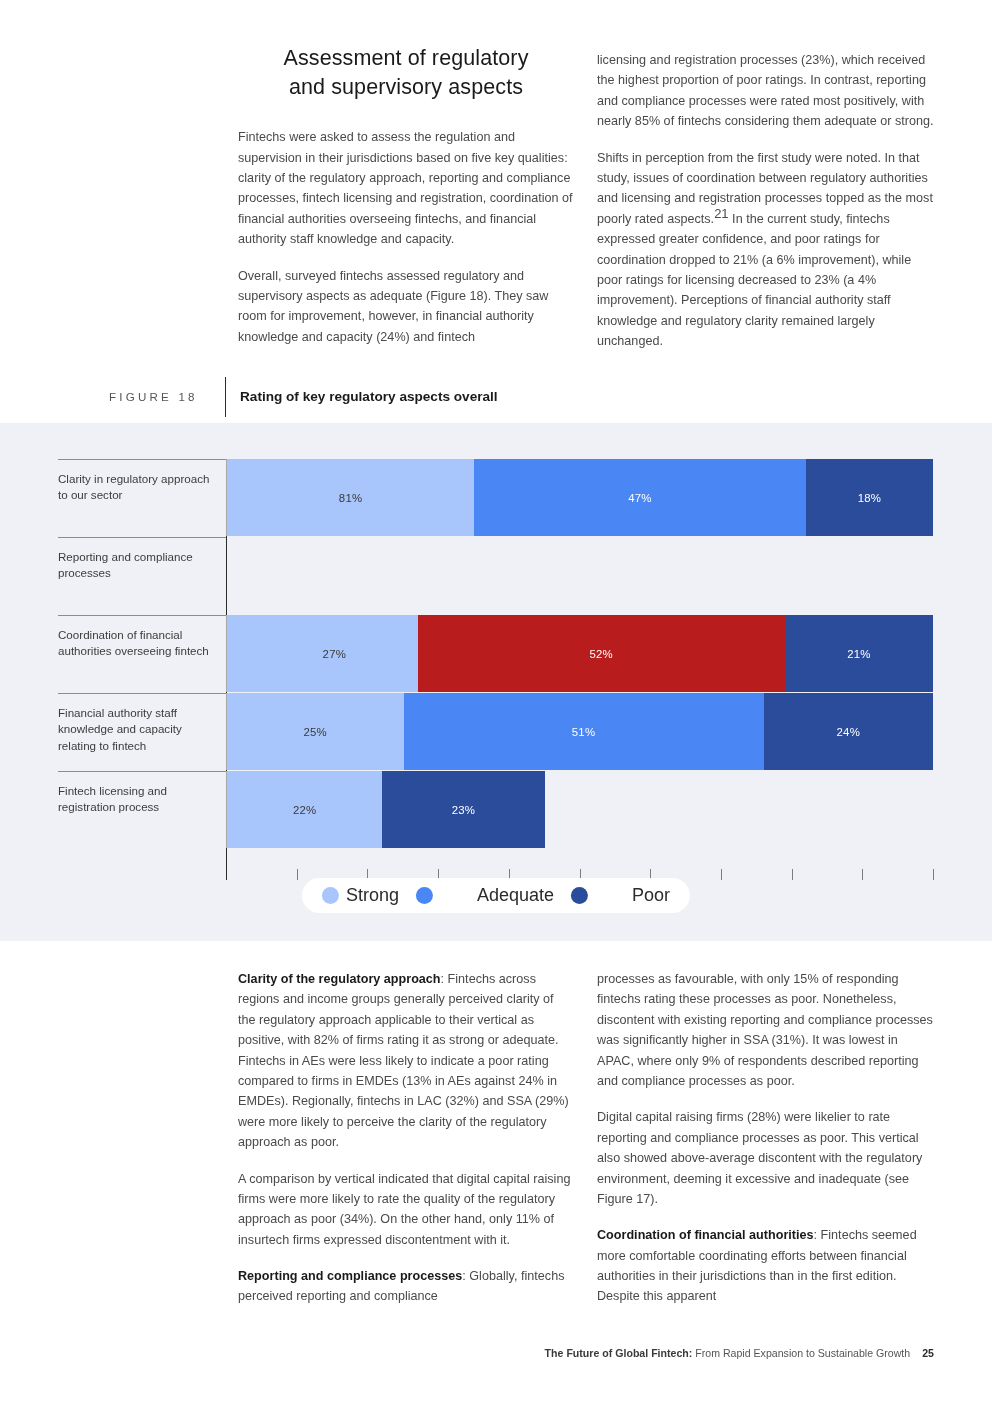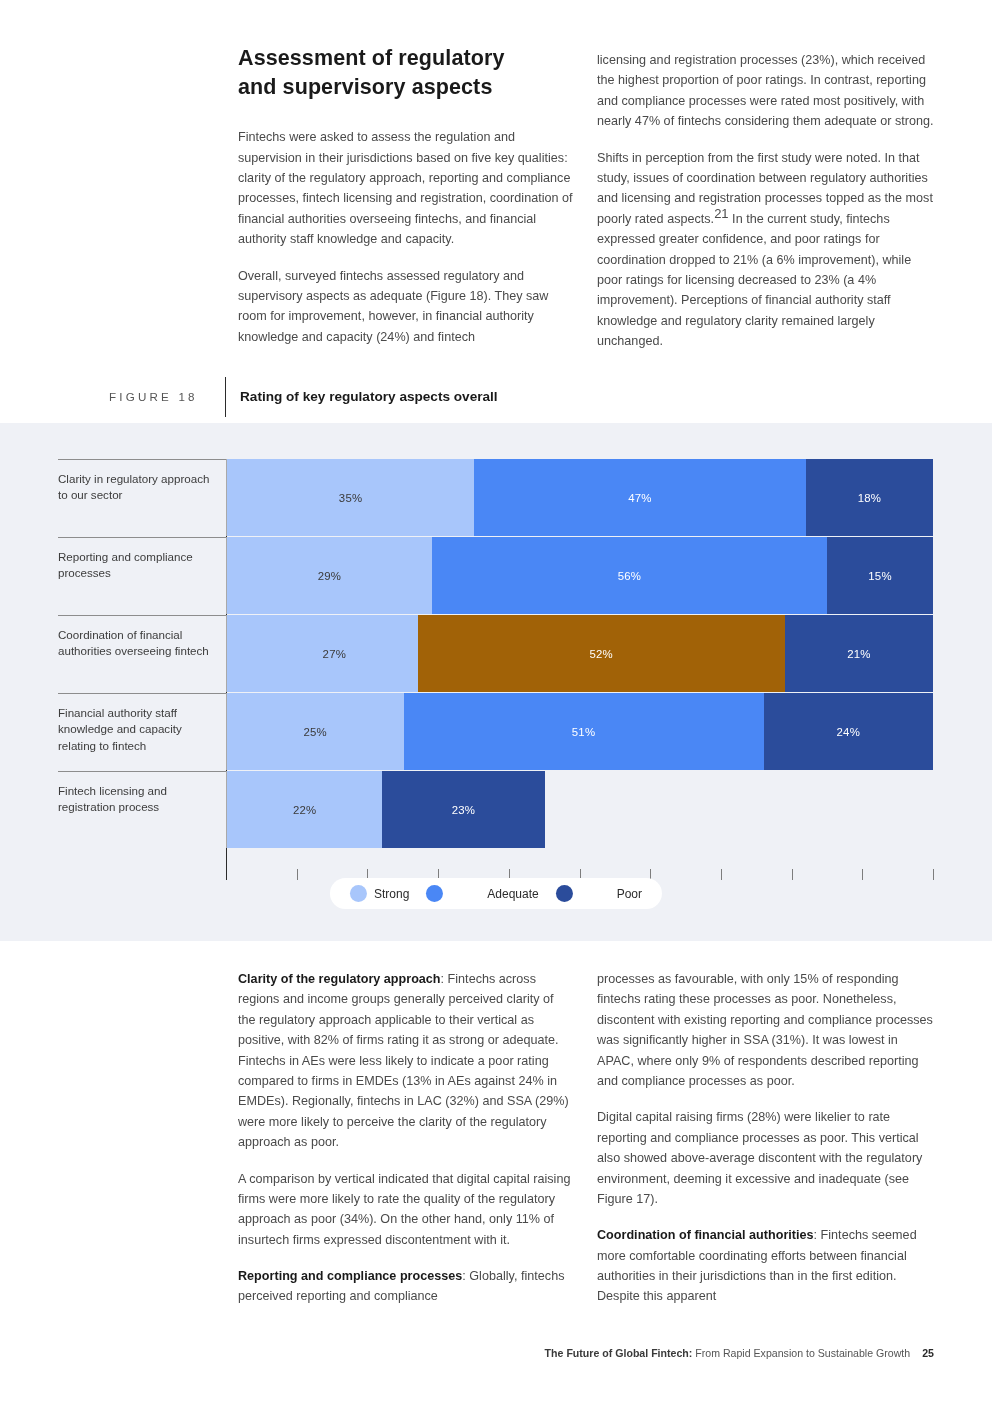--- a/index.html
+++ b/index.html
@@ -13,22 +13,22 @@
   .page { position: relative; width: 992px; height: 1403px; }
 
   
   .top-block {
     position: absolute; left: 0; top: 0; width: 992px; height: 418px;
   }
   .col-left  { position: absolute; left: 238px; top: 44px; width: 336px; }
   .col-right { position: absolute; left: 597px; top: 50px; width: 340px; }
 
   h1.section-title {
-    font-size: 21.5px; font-weight: bold; color: #1a1a1a;
-    line-height: 1.33; letter-spacing: 0.1px; margin-bottom: 26px;
+    font-size: 21.5px; font-weight: normal; color: #1a1a1a;
+    line-height: 1.33; letter-spacing: 0.1px; margin-bottom: 26px; text-align: center;
   }
   p.body {
     font-size: 12.6px; line-height: 1.62; color: #4a4a4a;
     margin-bottom: 16px; letter-spacing: 0.01px;
   }
   p.body:last-child { margin-bottom: 0; }
   sup { font-size: 13px; vertical-align: super; line-height: 0; }
 
   
   .caption-rule {
@@ -86,21 +86,21 @@
   
   .legend {
     position: absolute; left: 50%; transform: translateX(-50%); top: 878px;
     background: #ffffff; border-radius: 18px;
     padding: 7px 20px; display: flex; align-items: center; gap: 9px;
     box-shadow: 0 0 0 0 rgba(0,0,0,0);
   }
   .legend-item { display: flex; align-items: center; gap: 7px; }
   .legend-item + .legend-item { margin-left: 8px; gap: 44px; }
   .swatch { width: 17px; height: 17px; border-radius: 50%; display: block; }
-  .legend-text { font-size: 12px; color: #2b2b2b; }
+  .legend-text { font-size: 18px; color: #2b2b2b; }
 
   
   .bot-left  { position: absolute; left: 238px; top: 969px; width: 336px; }
   .bot-right { position: absolute; left: 597px; top: 969px; width: 340px; }
   .lead { font-weight: bold; color: #1a1a1a; }
 
   .footer {
     position: absolute; left: 0; top: 1347px; width: 992px;
     padding-right: 58px; text-align: right;
     font-size: 10.6px; color: #555;
@@ -113,54 +113,49 @@
 
 <div class="page">
 
   <div class="top-block">
     <div class="col-left">
       <h1 class="section-title">Assessment of regulatory<br>and supervisory aspects</h1>
       <p class="body">Fintechs were asked to assess the regulation and supervision in their jurisdictions based on five key qualities: clarity of the regulatory approach, reporting and compliance processes, fintech licensing and registration, coordination of financial authorities overseeing fintechs, and financial authority staff knowledge and capacity.</p>
       <p class="body">Overall, surveyed fintechs assessed regulatory and supervisory aspects as adequate (Figure 18). They saw room for improvement, however, in financial authority knowledge and capacity (24%) and fintech</p>
     </div>
     <div class="col-right">
-      <p class="body">licensing and registration processes (23%), which received the highest proportion of poor ratings. In contrast, reporting and compliance processes were rated most positively, with nearly 47% of fintechs considering them adequate or strong.</p>
+      <p class="body">licensing and registration processes (23%), which received the highest proportion of poor ratings. In contrast, reporting and compliance processes were rated most positively, with nearly 85% of fintechs considering them adequate or strong.</p>
       <p class="body"><span>Shifts in perception from the first study were noted. In that study, issues of coordination between regulatory authorities and licensing and registration processes topped as the most poorly rated aspects.</span><sup>21</sup><span> In the current study, fintechs expressed greater confidence, and poor ratings for coordination dropped to 21% (a 6% improvement), while poor ratings for licensing decreased to 23% (a 4% improvement). Perceptions of financial authority staff knowledge and regulatory clarity remained largely unchanged.</span></p>
     </div>
   </div>
 
   <div class="caption-rule"></div>
   <div class="figure-label">FIGURE 18</div>
   <div class="figure-title">Rating of key regulatory aspects overall</div>
 
   <div class="chart-band">
     <div class="chart-inner">
       <div class="axis-line"></div>
       <div class="rows" id="chart-rows">
           <div class="row">
             <div class="row-label">Clarity in regulatory approach to our sector</div>
             <div class="row-bars">
-              <div class="seg strong" style="width: 35%; background: rgb(168, 198, 251);">35%</div>
+              <div class="seg strong" style="width: 35%; background: rgb(168, 198, 251);">81%</div>
               <div class="seg" style="width: 47%; background: rgb(74, 135, 245);">47%</div>
               <div class="seg" style="width: 18%; background: rgb(43, 76, 155);">18%</div>
             </div>
           </div>
           <div class="row">
             <div class="row-label">Reporting and compliance processes</div>
-            <div class="row-bars">
-              <div class="seg strong" style="width: 29%; background: rgb(168, 198, 251);">29%</div>
-              <div class="seg" style="width: 56%; background: rgb(74, 135, 245);">56%</div>
-              <div class="seg" style="width: 15%; background: rgb(43, 76, 155);">15%</div>
-            </div>
           </div>
           <div class="row">
             <div class="row-label">Coordination of financial authorities overseeing fintech</div>
             <div class="row-bars">
               <div class="seg strong" style="width: 27%; background: rgb(168, 198, 251); padding-left: 24px;">27%</div>
-              <div class="seg" style="width: 52%; background: #a16207;">52%</div>
+              <div class="seg" style="width: 52%; background: #b91c1c;">52%</div>
               <div class="seg" style="width: 21%; background: rgb(43, 76, 155);">21%</div>
             </div>
           </div>
           <div class="row">
             <div class="row-label">Financial authority staff knowledge and capacity relating to fintech</div>
             <div class="row-bars">
               <div class="seg strong" style="width: 25%; background: rgb(168, 198, 251);">25%</div>
               <div class="seg" style="width: 51%; background: rgb(74, 135, 245);">51%</div>
               <div class="seg" style="width: 24%; background: rgb(43, 76, 155);">24%</div>
             </div>

